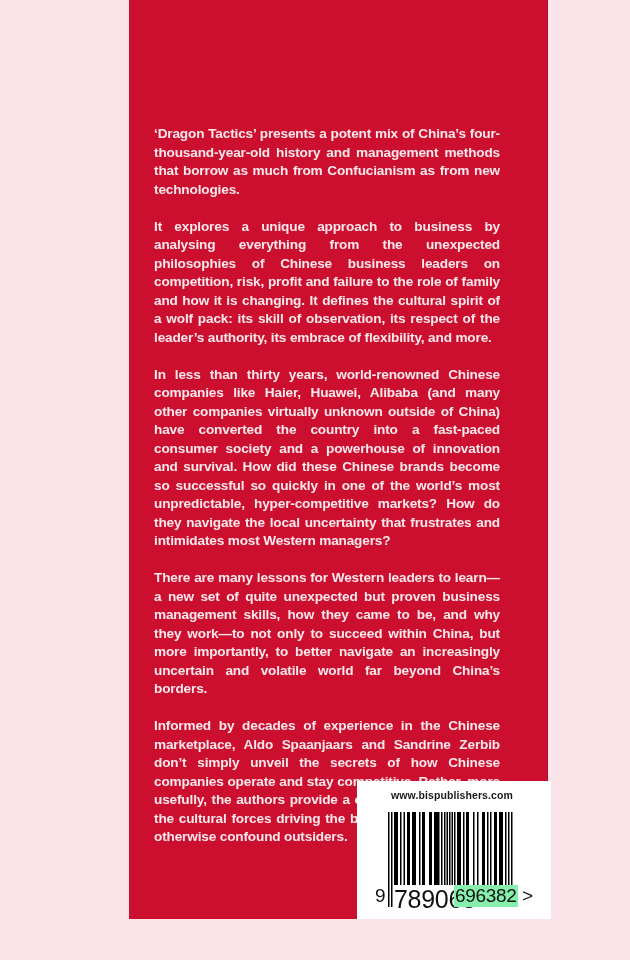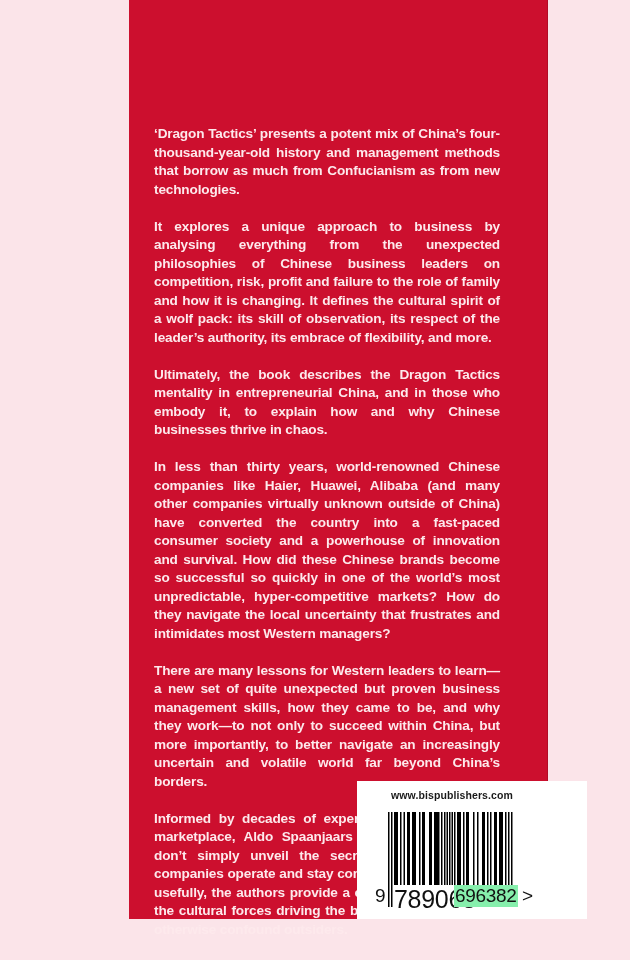--- a/index.html
+++ b/index.html
@@ -27,21 +27,20 @@
       line-height: 18.5px;
       text-align: justify;
       letter-spacing: -0.15px;
     }
     .blurb p { margin: 0 0 18.5px 0; hyphens: manual; }
     .barcode-box {
       position: absolute;
       left: 357px; top: 781px;
       width: 194px; height: 138px;
       background: #ffffff;
-      padding-left: 36px;
     }
     .url {
       position: absolute;
       left: 0; top: 8px; width: 190px;
       text-align: center;
       font-size: 10.5px;
       font-weight: bold;
       color: #1a1a1a;
       letter-spacing: 0.1px;
     }
@@ -77,21 +76,20 @@
       font-size: 19px; color: #111;
     }
   </style>
 </head>
 <body>
 
 <div class="cover">
   <div class="blurb">
     <p>‘Dragon Tactics’ presents a potent mix of China’s four-thou­sand-year-old history and management methods that borrow as much from Confucianism as from new technologies.</p>
     <p>It explores a unique approach to business by analysing every­thing from the unexpected philosophies of Chinese business leaders on competition, risk, profit and failure to the role of family and how it is changing. It defines the cultural spirit of a wolf pack: its skill of observation, its respect of the leader’s authority, its embrace of flexibility, and more.</p>
-    <p>Ultimately, the book describes the Dragon Tactics mentality in entrepreneurial China, and in those who embody it, to explain how and why Chinese businesses thrive in chaos.</p>
     <p>In less than thirty years, world-renowned Chinese compa­nies like Haier, Huawei, Alibaba (and many other companies virtually unknown outside of China) have converted the country into a fast-paced consumer society and a power­house of innovation and survival. How did these Chinese brands become so successful so quickly in one of the world’s most unpredictable, hyper-competitive markets? How do they navigate the local uncertainty that frustrates and intim­idates most Western managers?</p>
     <p>There are many lessons for Western leaders to learn—a new set of quite unexpected but proven business management skills, how they came to be, and why they work—to not only to succeed within China, but more importantly, to better navigate an increasingly uncertain and volatile world far beyond China’s borders.</p>
     <p>Informed by decades of experience in the Chinese market­place, Aldo Spaanjaars and Sandrine Zerbib don’t simply unveil the secrets of how Chinese companies operate and stay competitive. Rather, more usefully, the authors provide a clear understanding of the cultural forces driving the busi­ness practices that otherwise confound outsiders.</p>
   </div>
 </div>
 
 <div class="barcode-box">
   <div class="url">www.bispublishers.com</div>
   <svg class="bars" viewBox="0 0 128 95" preserveAspectRatio="none">
     <g fill="#000">

